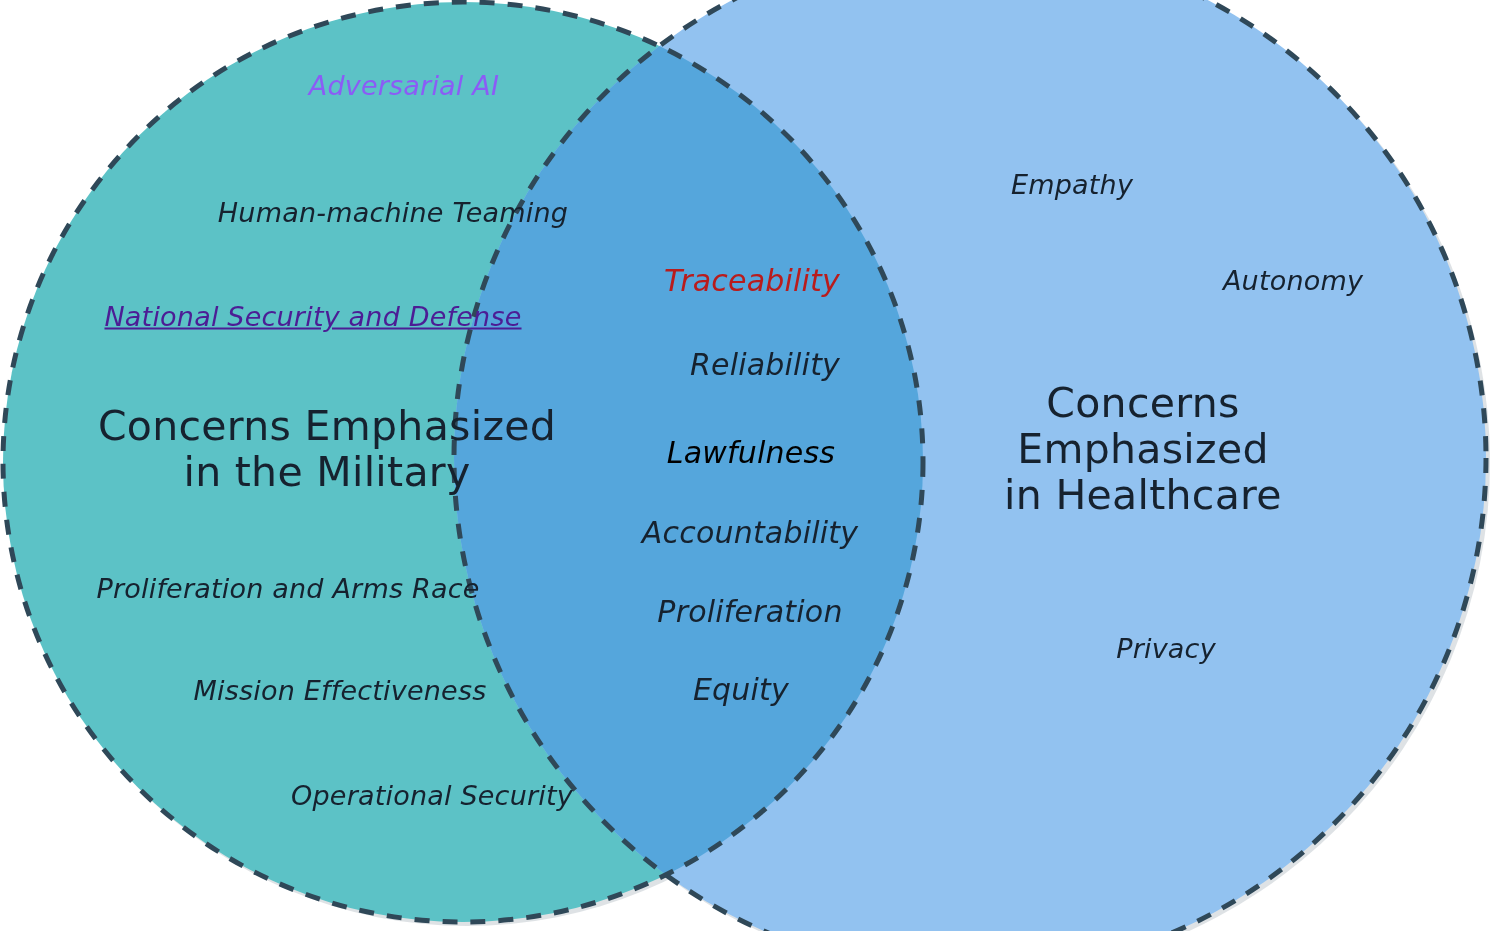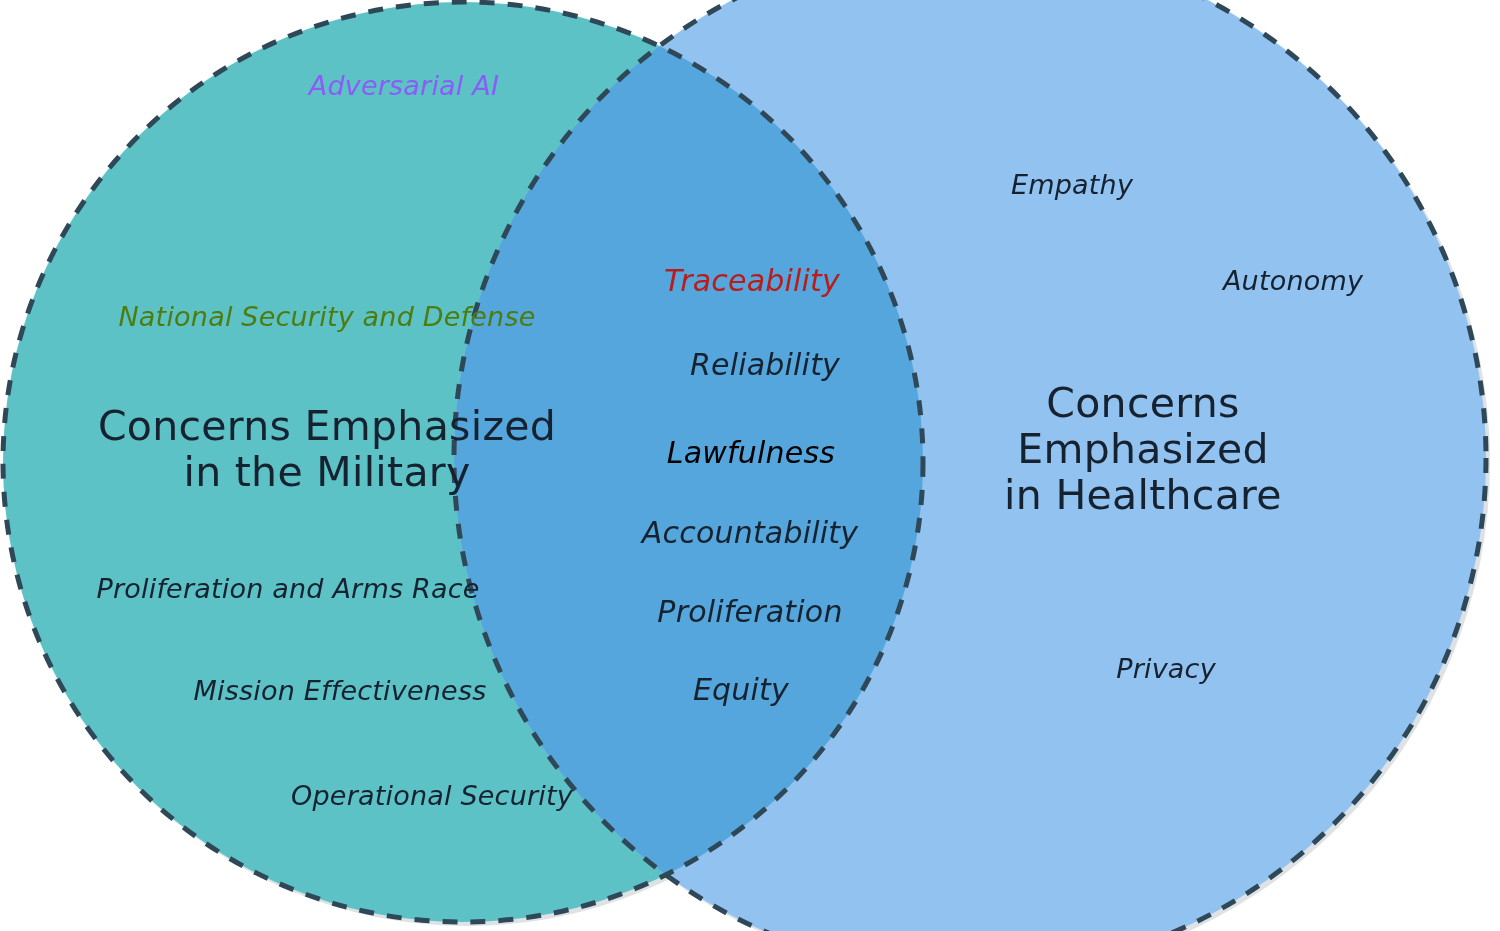--- a/index.html
+++ b/index.html
@@ -88,31 +88,32 @@
     <circle id="outline-right" cx="970" cy="458" r="516" fill="none" stroke="#2f4858" stroke-width="5" stroke-dasharray="15 13" stroke-linecap="butt"></circle>
     <circle id="outline-left" cx="463" cy="462" r="460" fill="none" stroke="#2f4858" stroke-width="5" stroke-dasharray="15 13" stroke-linecap="butt"></circle>
   </svg>
 
   <div class="label-layer">
 
     <div class="lbl title" id="left-title" style="left: 327px; top: 450px; color: rgb(22, 34, 47);">Concerns Emphasized
 in the Military</div>
 
     <div class="lbl item" id="left-item-0" style="left: 404px; top: 85px; color: #8b5cf6;">Adversarial AI</div>
-    <div class="lbl item" id="left-item-2" style="left: 327px; top: 316px; color: #4d7c0f;">National Security and Defense</div>
+    <div class="lbl item" id="left-item-1" style="left: 393px; top: 212px; color: rgb(22, 34, 47);">Human-machine Teaming</div>
+    <div class="lbl item" id="left-item-2" style="left: 313px; top: 316px; color: #4c1d95; text-decoration: underline;">National Security and Defense</div>
     <div class="lbl item" id="left-item-3" style="left: 288px; top: 588px; color: rgb(22, 34, 47);">Proliferation and Arms Race</div>
     <div class="lbl item" id="left-item-4" style="left: 340px; top: 690px; color: rgb(22, 34, 47);">Mission Effectiveness</div>
     <div class="lbl item" id="left-item-5" style="left: 432px; top: 795px; color: rgb(22, 34, 47);">Operational Security</div>
 
     <div class="lbl title" id="right-title" style="left: 1143px; top: 450px; color: rgb(22, 34, 47);">Concerns Emphasized
 in Healthcare</div>
 
     <div class="lbl item" id="right-item-0" style="left: 1072px; top: 184px; color: rgb(22, 34, 47);">Empathy</div>
     <div class="lbl item" id="right-item-1" style="left: 1293px; top: 280px; color: rgb(22, 34, 47);">Autonomy</div>
-    <div class="lbl item" id="right-item-2" style="left: 1166px; top: 648px; color: rgb(22, 34, 47); margin-top: 20px;">Privacy</div>
+    <div class="lbl item" id="right-item-2" style="left: 1166px; top: 648px; color: rgb(22, 34, 47);">Privacy</div>
 
     <div class="lbl item-shared" id="mid-item-0" style="left: 752px; top: 280px; color: #b91c1c;">Traceability</div>
     <div class="lbl item-shared" id="mid-item-1" style="left: 748px; top: 364px; color: rgb(22, 34, 47); margin-left: 17px;">Reliability</div>
     <div class="lbl item-shared" id="mid-item-2" style="left: 751px; top: 452px; color: #000000;">Lawfulness</div>
     <div class="lbl item-shared" id="mid-item-3" style="left: 750px; top: 532px; color: rgb(22, 34, 47);">Accountability</div>
     <div class="lbl item-shared" id="mid-item-4" style="left: 750px; top: 611px; color: rgb(22, 34, 47);">Proliferation</div>
     <div class="lbl item-shared" id="mid-item-5" style="left: 741px; top: 689px; color: rgb(22, 34, 47);">Equity</div>
 
   </div>
 </div>

